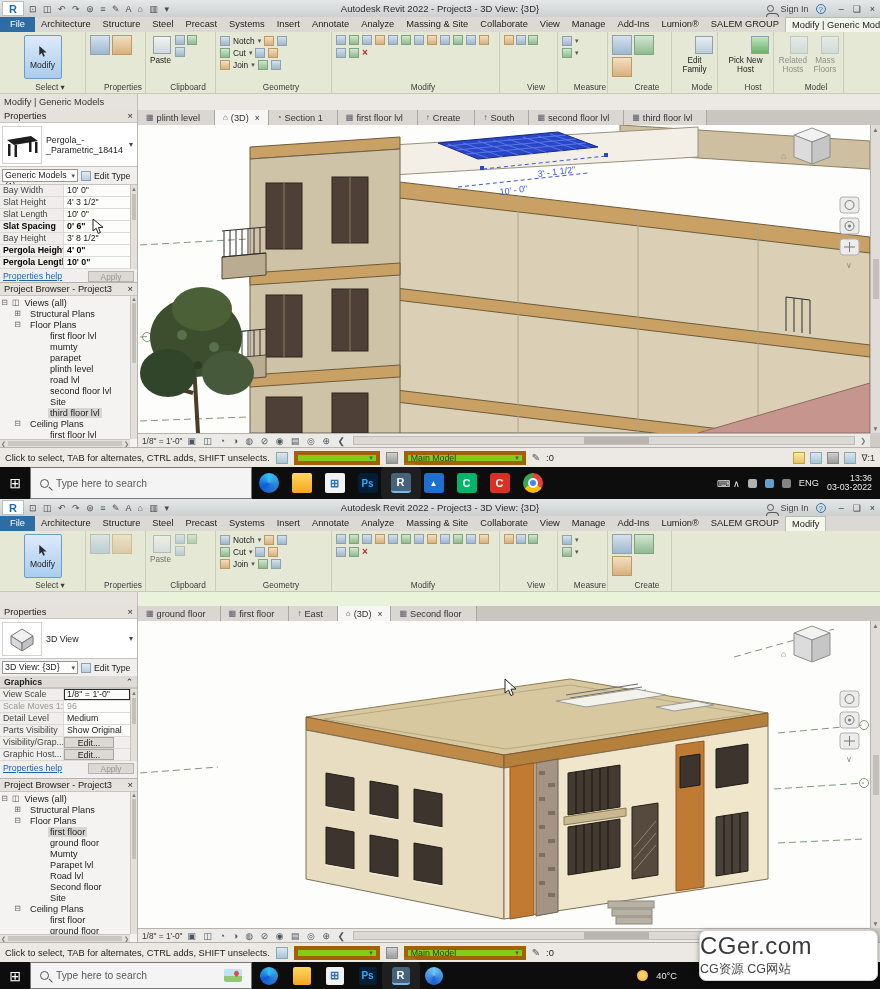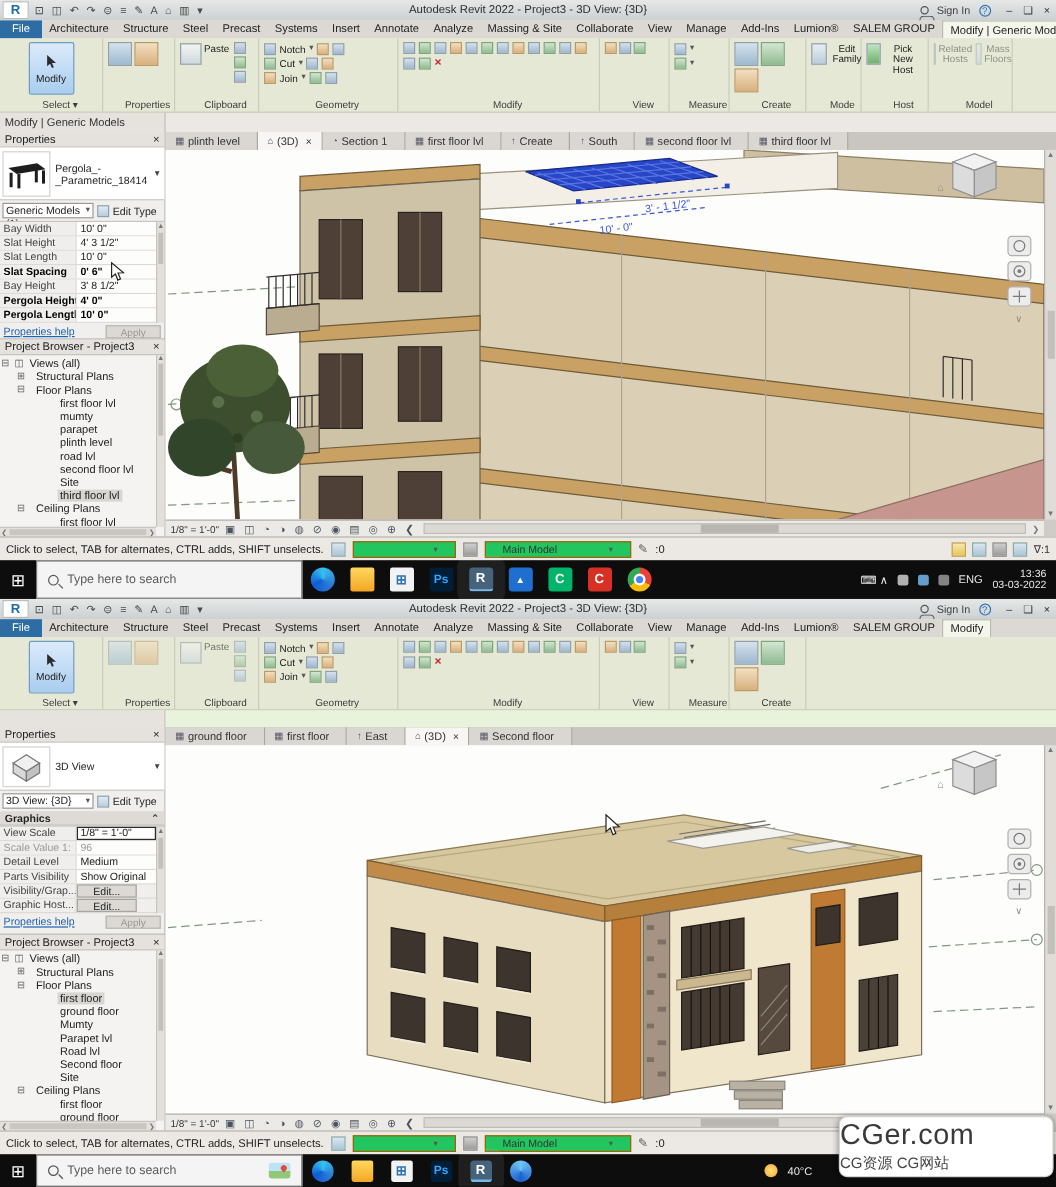--- a/index.html
+++ b/index.html
@@ -33,21 +33,21 @@
 .modifybtn{width:38px;height:44px;margin:0 auto;background:linear-gradient(#dceafa,#a9cdef);border:1px solid #6f9cc6;border-radius:2px;display:flex;flex-direction:column;align-items:center;justify-content:center;font-size:8.5px;color:#222;gap:2px;}
 .cursorglyph{width:10px;height:13px;}
 .minis{display:flex;flex-wrap:wrap;gap:2px;align-content:flex-start;}
 .mini{width:10px;height:10px;border:1px solid #93a0ac;background:linear-gradient(#d5e2ed,#9db8cf);}
 .mini.m2{background:linear-gradient(#d2e6d2,#8fbb8f);border-color:#7fa57f;}
 .mini.m3{background:linear-gradient(#f2dfc2,#d9b07e);border-color:#bd9a64;}
 .mini.big{width:20px;height:20px;}
 .redx{color:#c02b2b;font-size:10px;line-height:10px;font-weight:bold;}
 .grow{display:flex;align-items:center;gap:3px;font-size:8.3px;line-height:12px;color:#222;white-space:nowrap;}
 .caret{font-size:7px;color:#555;}
-.bigbtn{display:inline-flex;flex-direction:row;align-items:flex-start;justify-content:flex-start;font-size:8.2px;color:#222;text-align:center;line-height:9px;vertical-align:top;gap:2px;padding-top:1px;}
+.bigbtn{display:inline-flex;flex-direction:column;align-items:flex-end;justify-content:flex-start;font-size:8.2px;color:#222;text-align:center;line-height:9px;vertical-align:top;gap:2px;padding-top:1px;}
 .bigbtn .bico{width:18px;height:18px;border:1px solid #8fa0ae;background:linear-gradient(#e8eef3,#b9cdda);}
 .bigbtn.gray{opacity:.45;}
 .pastebtn .bico{background:linear-gradient(#f4f4f0,#cfd8de);}
 
 .optbar{position:absolute;left:0;right:0;display:flex;font-size:9.3px;align-items:center;}
 #frame0 .optbar{top:94px;height:16px;}
 #frame1 .optbar{top:93px;height:14px;}
 .optmode{width:138px;height:100%;background:#e6e3de;border-right:1px solid #c2bfb9;padding-left:4px;display:flex;align-items:center;color:#333;white-space:nowrap;overflow:hidden;}
 .optrest{flex:1;height:100%;background:#e9f2da;display:flex;align-items:center;gap:4px;padding-left:6px;color:#222;}
 .chk{width:8px;height:8px;border:1px solid #666;background:#fff;}
@@ -106,21 +106,21 @@
 .vscrollv{position:absolute;top:15px;right:0;bottom:14px;width:10px;background:#e0ddd8;border-left:1px solid #b6b3ae;display:flex;flex-direction:column;align-items:center;font-size:6.5px;color:#777;justify-content:space-between;padding:1px 0;}
 .vvthumb{width:6px;height:40px;background:#c3c0bb;}
 .vctrl{position:absolute;left:0;right:10px;bottom:0;height:14px;background:#eceae6;border-top:1px solid #b6b3ae;display:flex;align-items:center;font-size:8.3px;gap:5px;padding:0 4px;color:#333;}
 .vicons{letter-spacing:2.5px;color:#4a5560;font-size:9px;white-space:nowrap;}
 .hscroll{flex:1;height:9px;background:#dcd9d4;border:1px solid #c0bdb8;position:relative;}
 .hthumb{position:absolute;left:46%;width:13%;top:0;bottom:0;background:#b9b6b1;}
 
 .statusbar{position:absolute;left:0;right:0;bottom:0;height:20px;background:#ece9e4;border-top:1px solid #b6b3ae;display:flex;align-items:center;gap:6px;font-size:9.3px;padding:0 5px;color:#222;}
 .sico{width:12px;height:12px;border:1px solid #8aa;background:linear-gradient(#dbe7f0,#a9c4d8);flex:none;}
 .sico.dark{background:linear-gradient(#cfcfcf,#9a9a9a);border-color:#888;}
-.scombo{height:14px;background:#22c55e;border:1px solid #a16207;display:flex;align-items:center;justify-content:space-between;padding:0 14px;font-size:8.8px;color:#333;flex:none;}
+.scombo{height:14px;background:#84cc16;border:4px solid #a16207;display:flex;align-items:center;justify-content:space-between;padding:0 3px;font-size:8.8px;color:#333;flex:none;}
 .spencil{color:#555;font-size:10px;}
 .sgroup{margin-left:auto;display:flex;align-items:center;gap:5px;}
 .sfilter{color:#333;font-size:9px;}
 
 .taskbar{position:absolute;left:0;width:880px;background:#0d0d0d;display:flex;align-items:center;color:#fff;z-index:30;}
 #task0{top:467px;height:32px;}
 #task1{top:962px;height:27px;}
 .start{width:30px;height:100%;display:flex;align-items:center;justify-content:center;color:#fff;font-size:14px;flex:none;}
 .searchbox{flex:none;width:222px;height:100%;background:#f4f4f4;border:1px solid #777;color:#5a5a5a;display:flex;align-items:center;gap:7px;padding:0 9px;font-size:10.3px;}
 .mag{width:9px;height:9px;border:1.4px solid #555;border-radius:50%;position:relative;flex:none;}
@@ -957,21 +957,21 @@
         </div>
       <div class="prows">
         <div class="pscroll">▲<div class="pthumb"></div></div>
 
           <div class="prow-line vbox">
             <span class="pn">View Scale</span>
             <span class="pv">1/8" = 1'-0"</span>
           </div>
 
           <div class="prow-line gray">
-            <span class="pn">Scale Value    1:</span>
+            <span class="pn">Scale Moves    1:</span>
             <span class="pv">96</span>
           </div>
 
           <div class="prow-line">
             <span class="pn">Detail Level</span>
             <span class="pv">Medium</span>
           </div>
 
           <div class="prow-line">
             <span class="pn">Parts Visibility</span>

